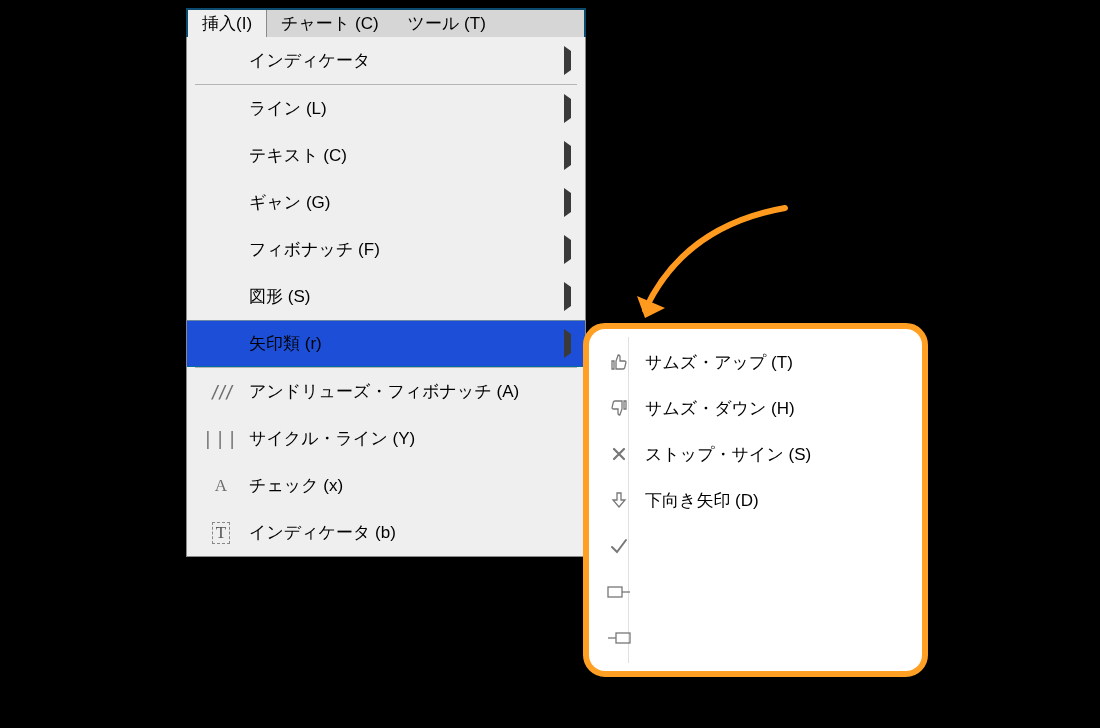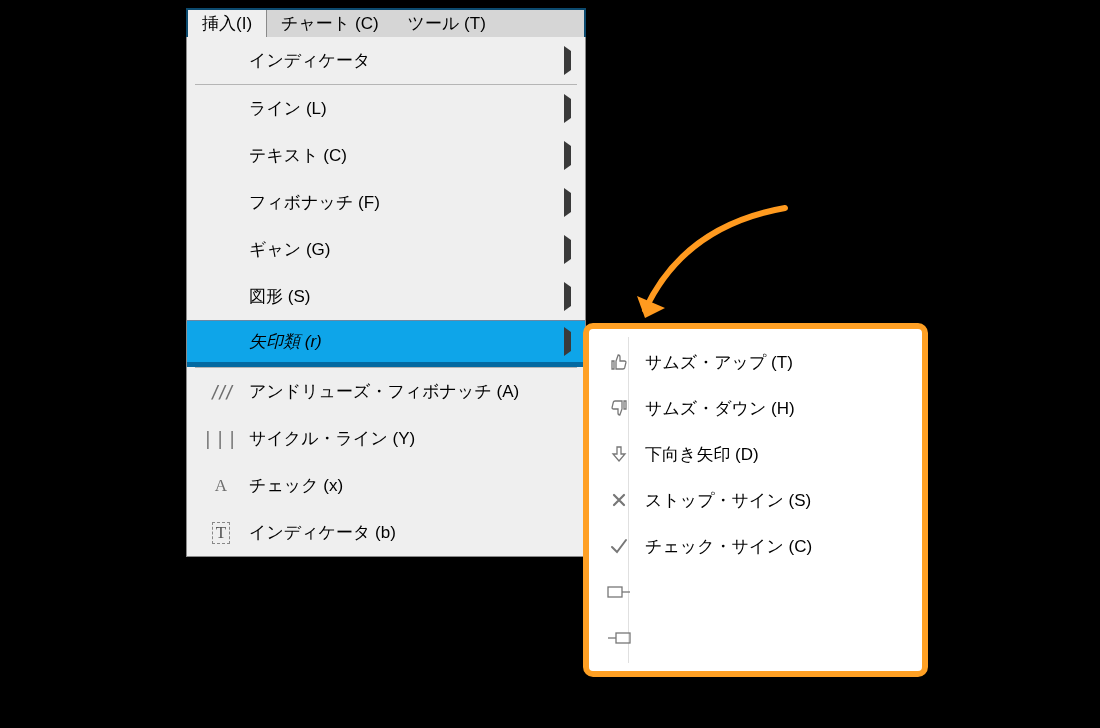--- a/index.html
+++ b/index.html
@@ -11,34 +11,34 @@
   .menubar{position:absolute;left:186px;top:8px;width:400px;height:30px;background:#d6d6d6;border:2px solid #0c4a6e;border-bottom:1px solid #8a8a8a;display:flex;align-items:stretch;}
   .menutab{display:flex;align-items:center;padding:0 14px;color:#000;border-right:1px solid transparent;}
   .menutab.active{background:#efefef;border-right:1px solid #8a8a8a;position:relative;}
   .menutab.active::after{content:"";position:absolute;left:0;right:0;bottom:-1px;height:1px;background:#efefef;}
 
   
   .dropdown{position:absolute;left:186px;top:37px;width:400px;background:#efefef;border:1px solid #8a8a8a;border-top:none;}
   .dd-row{display:flex;align-items:center;height:47px;padding-left:62px;position:relative;}
   .dd-row .icon{position:absolute;left:20px;width:28px;display:flex;align-items:center;justify-content:center;color:#6e6e6e;}
   .dd-row .caret{position:absolute;right:14px;}
-  .dd-row.highlight{background:#0ea5e9;border-top:1px solid #6a88a5;border-bottom:5px solid #0369a1;font-style:italic;}
+  .dd-row.highlight{background:#1d4ed8;border-top:1px solid #6a88a5;border-bottom:1px solid #0369a1;}
   .dd-sep{height:1px;background:#b5b5b5;margin:0 8px;}
 
   
   .tri{width:0;height:0;border-top:5px solid transparent;border-bottom:5px solid transparent;border-left:7px solid #3a3a3a;}
 
   
   .ico-pitchfork{font-family:monospace;letter-spacing:-3px;color:#6e6e6e;}
   .ico-cycle{font-family:monospace;letter-spacing:2px;color:#6e6e6e;}
   .ico-A{font-family:serif;font-weight:normal;color:#555;}
   .ico-T{font-family:serif;border:1px dashed #888;padding:0 3px;color:#555;}
 
   
-  .callout{position:absolute;left:583px;top:323px;width:345px;background:#fff;border:6px solid #ffa024;border-radius:10px;padding:10px 14px 10px 10px;}
+  .callout{position:absolute;left:583px;top:323px;width:345px;background:#fff;border:6px solid #ffa024;border-radius:22px;padding:10px 14px 10px 10px;}
   .co-row{display:flex;align-items:center;height:46px;padding-left:46px;position:relative;}
   .co-row .icon{position:absolute;left:4px;width:32px;display:flex;align-items:center;justify-content:center;color:#777;}
   .co-iconcol{border-right:1px solid #e0e0e0;position:absolute;left:0;top:8px;bottom:8px;width:40px;pointer-events:none;}
 
   
   .arrow-wrap{position:absolute;left:625px;top:200px;width:170px;height:130px;pointer-events:none;}
 
   svg{display:block;}
 </style>
 </head>
@@ -68,25 +68,25 @@
 
     <div class="dd-row">
       <span>ライン (L)</span>
       <span class="caret"><span class="tri"></span></span>
     </div>
     <div class="dd-row">
       <span>テキスト (C)</span>
       <span class="caret"><span class="tri"></span></span>
     </div>
     <div class="dd-row">
-      <span>フィボナッチ (F)</span>
+      <span>ギャン (G)</span>
       <span class="caret"><span class="tri"></span></span>
     </div>
     <div class="dd-row">
-      <span>ギャン (G)</span>
+      <span>フィボナッチ (F)</span>
       <span class="caret"><span class="tri"></span></span>
     </div>
     <div class="dd-row">
       <span>図形 (S)</span>
       <span class="caret"><span class="tri"></span></span>
     </div>
     <div class="dd-row highlight">
       <span>矢印類 (r)</span>
       <span class="caret"><span class="tri"></span></span>
     </div>
@@ -136,43 +136,42 @@
         <svg width="20" height="20" viewBox="0 0 20 20">
             <path d="M17 11h-2V3h2zM13 3H6c-1 0-1.5.6-1.7 1.3l-1.2 5c-.2 1 .5 1.7 1.4 1.7H9v4c0 1 .8 2 1.8 2L13 11V3z" fill="none" stroke="#777" stroke-width="1.3"></path>
           </svg>
       </span>
       <span>サムズ・ダウン (H)</span>
     </div>
 
 
     <div class="co-row">
       <span class="icon">
-        <svg width="20" height="20" viewBox="0 0 20 20">
-            <path d="M10 17l6-7h-4V3H8v7H4z" fill="none" stroke="#777" stroke-width="1.3"></path>
-          </svg>
-      </span>
-      <span>下向き矢印 (D)</span>
-    </div>
-
-    <div class="co-row">
-      <span class="icon">
         <svg width="18" height="18" viewBox="0 0 18 18">
             <path d="M4 4l10 10M14 4L4 14" stroke="#777" stroke-width="2.2" stroke-linecap="round"></path>
           </svg>
       </span>
       <span>ストップ・サイン (S)</span>
     </div>
 
     <div class="co-row">
       <span class="icon">
         <svg width="20" height="20" viewBox="0 0 20 20">
+            <path d="M10 17l6-7h-4V3H8v7H4z" fill="none" stroke="#777" stroke-width="1.3"></path>
+          </svg>
+      </span>
+      <span>下向き矢印 (D)</span>
+    </div>
+
+    <div class="co-row">
+      <span class="icon">
+        <svg width="20" height="20" viewBox="0 0 20 20">
             <path d="M3 11l5 5L17 4" fill="none" stroke="#777" stroke-width="2" stroke-linecap="round"></path>
           </svg>
       </span>
-      <span>チェック・サイン (C)</span>
     </div>
 
     <div class="co-row">
       <span class="icon">
         <svg width="24" height="14" viewBox="0 0 24 14">
             <rect x="1" y="2" width="14" height="10" fill="none" stroke="#777" stroke-width="1.3"></rect>
             <line x1="15" y1="7" x2="23" y2="7" stroke="#777" stroke-width="1.3"></line>
           </svg>
       </span>
     </div>

